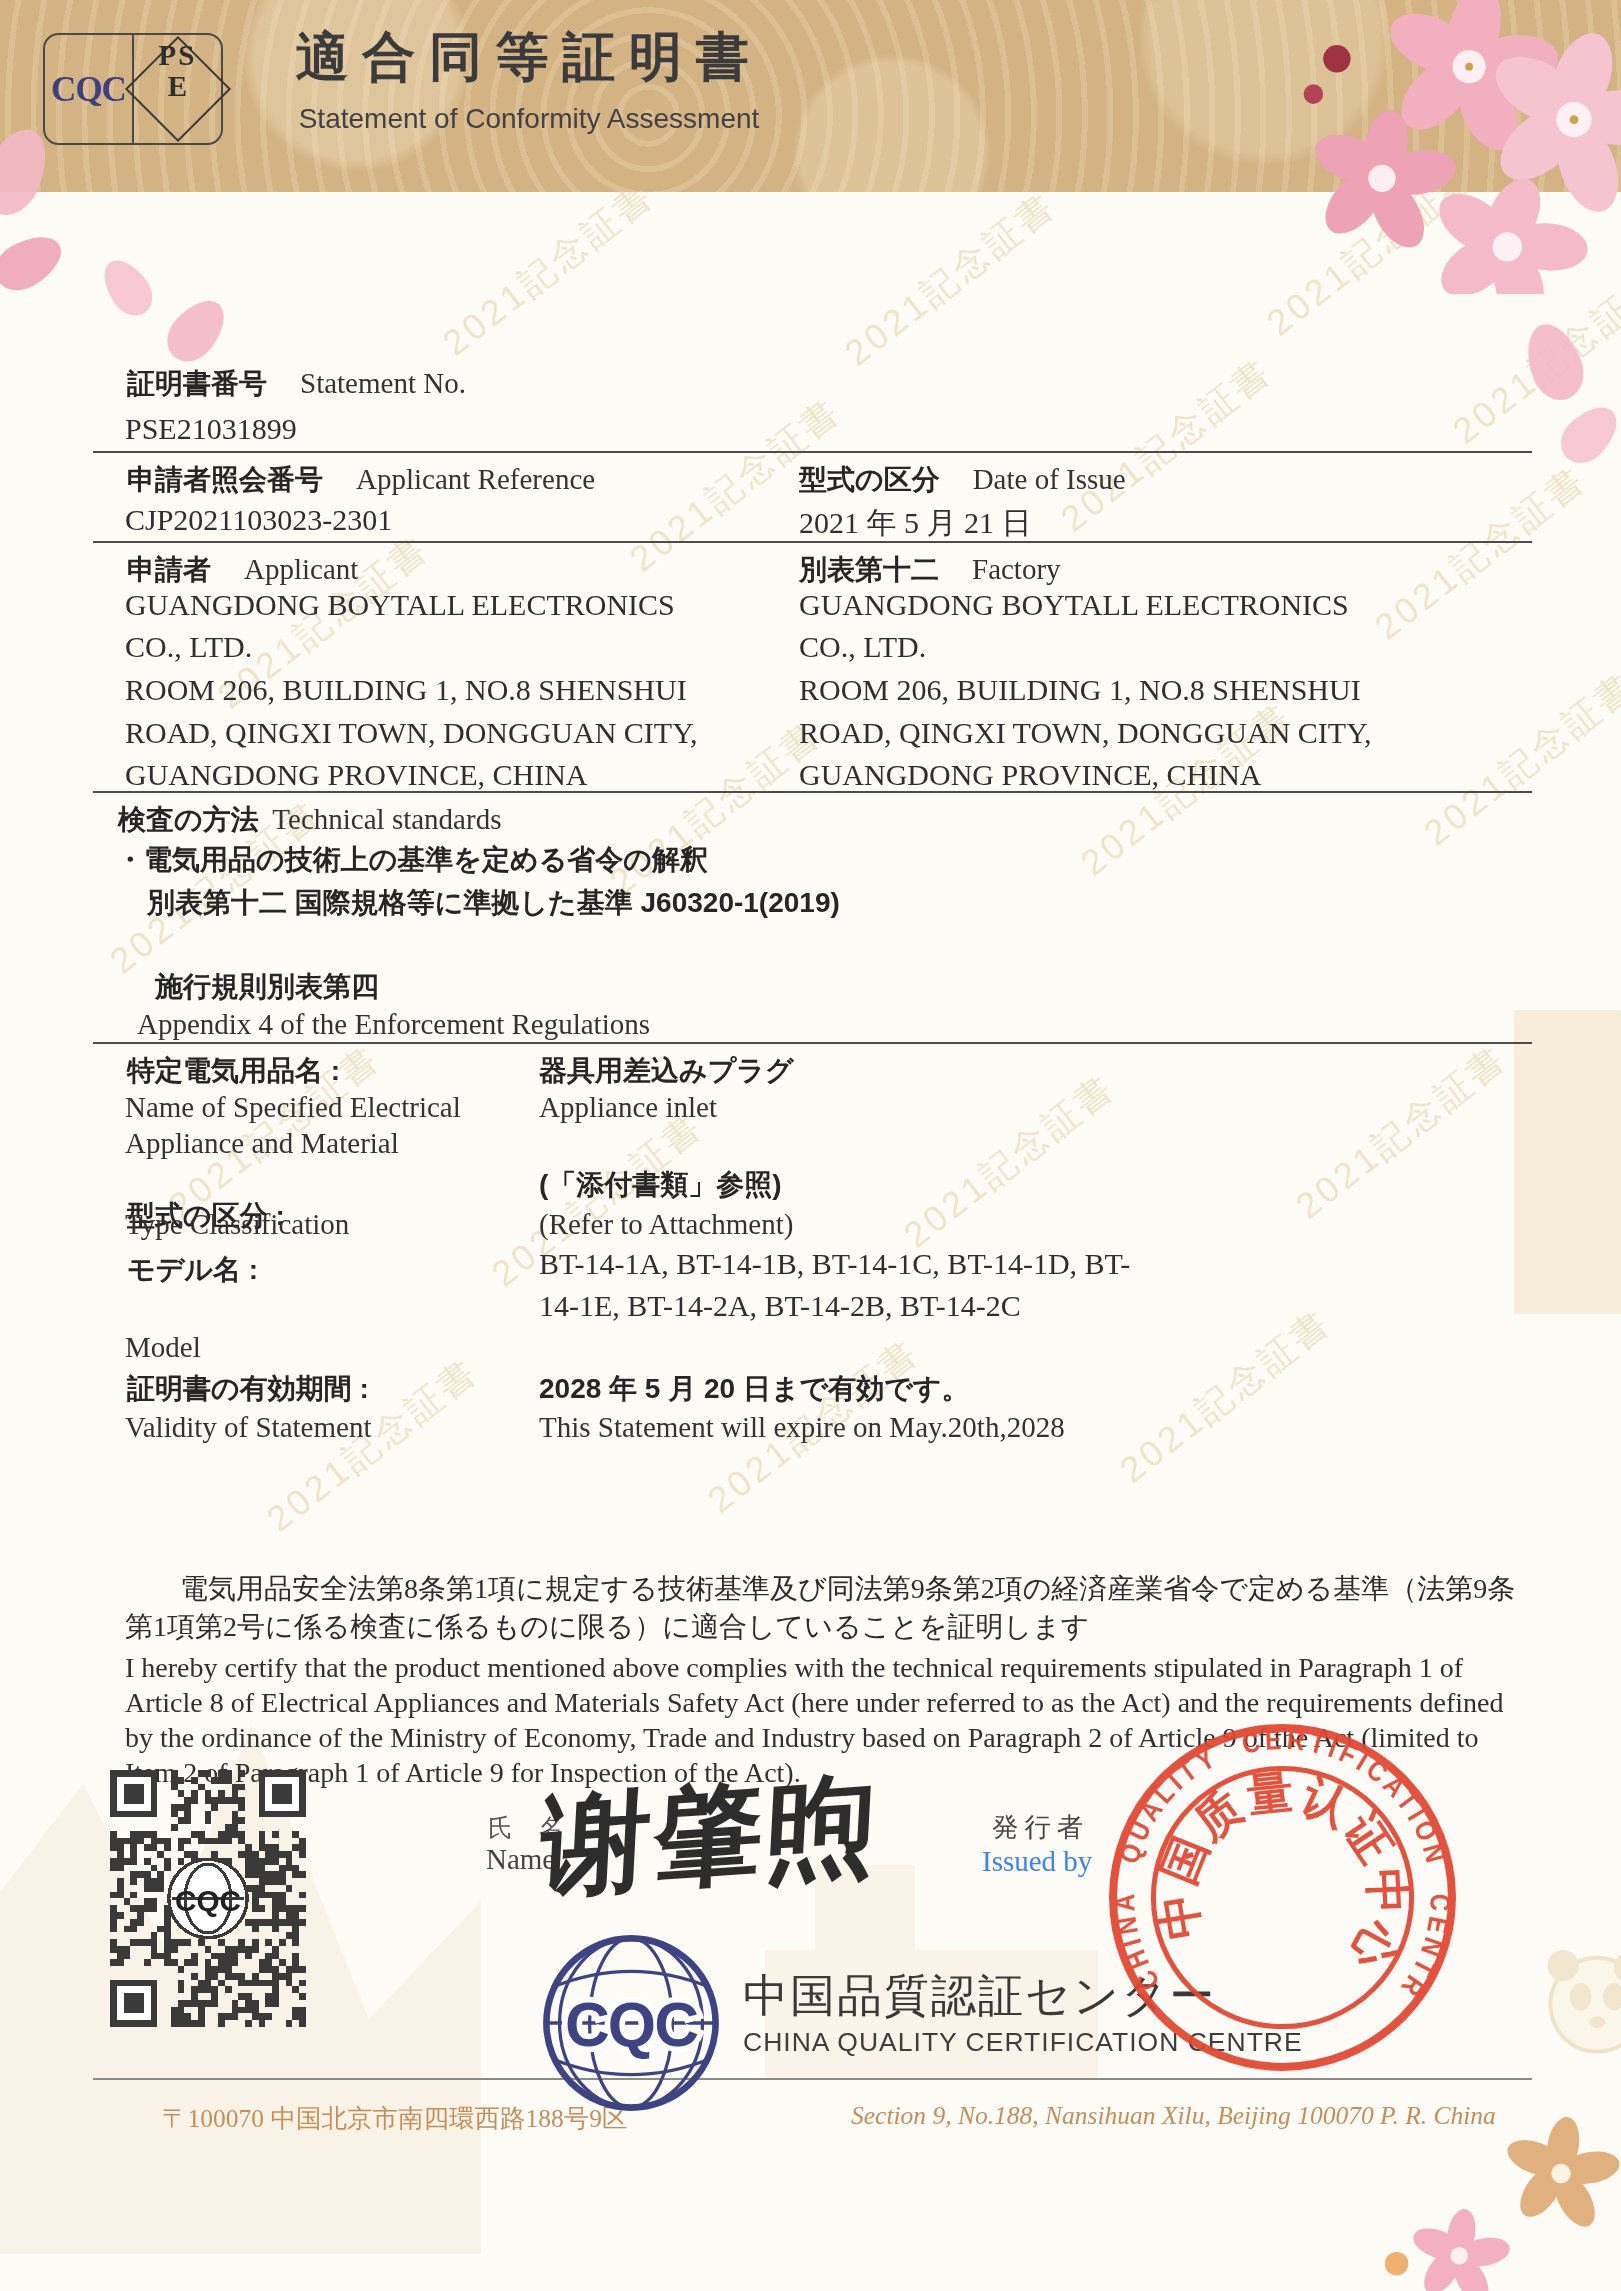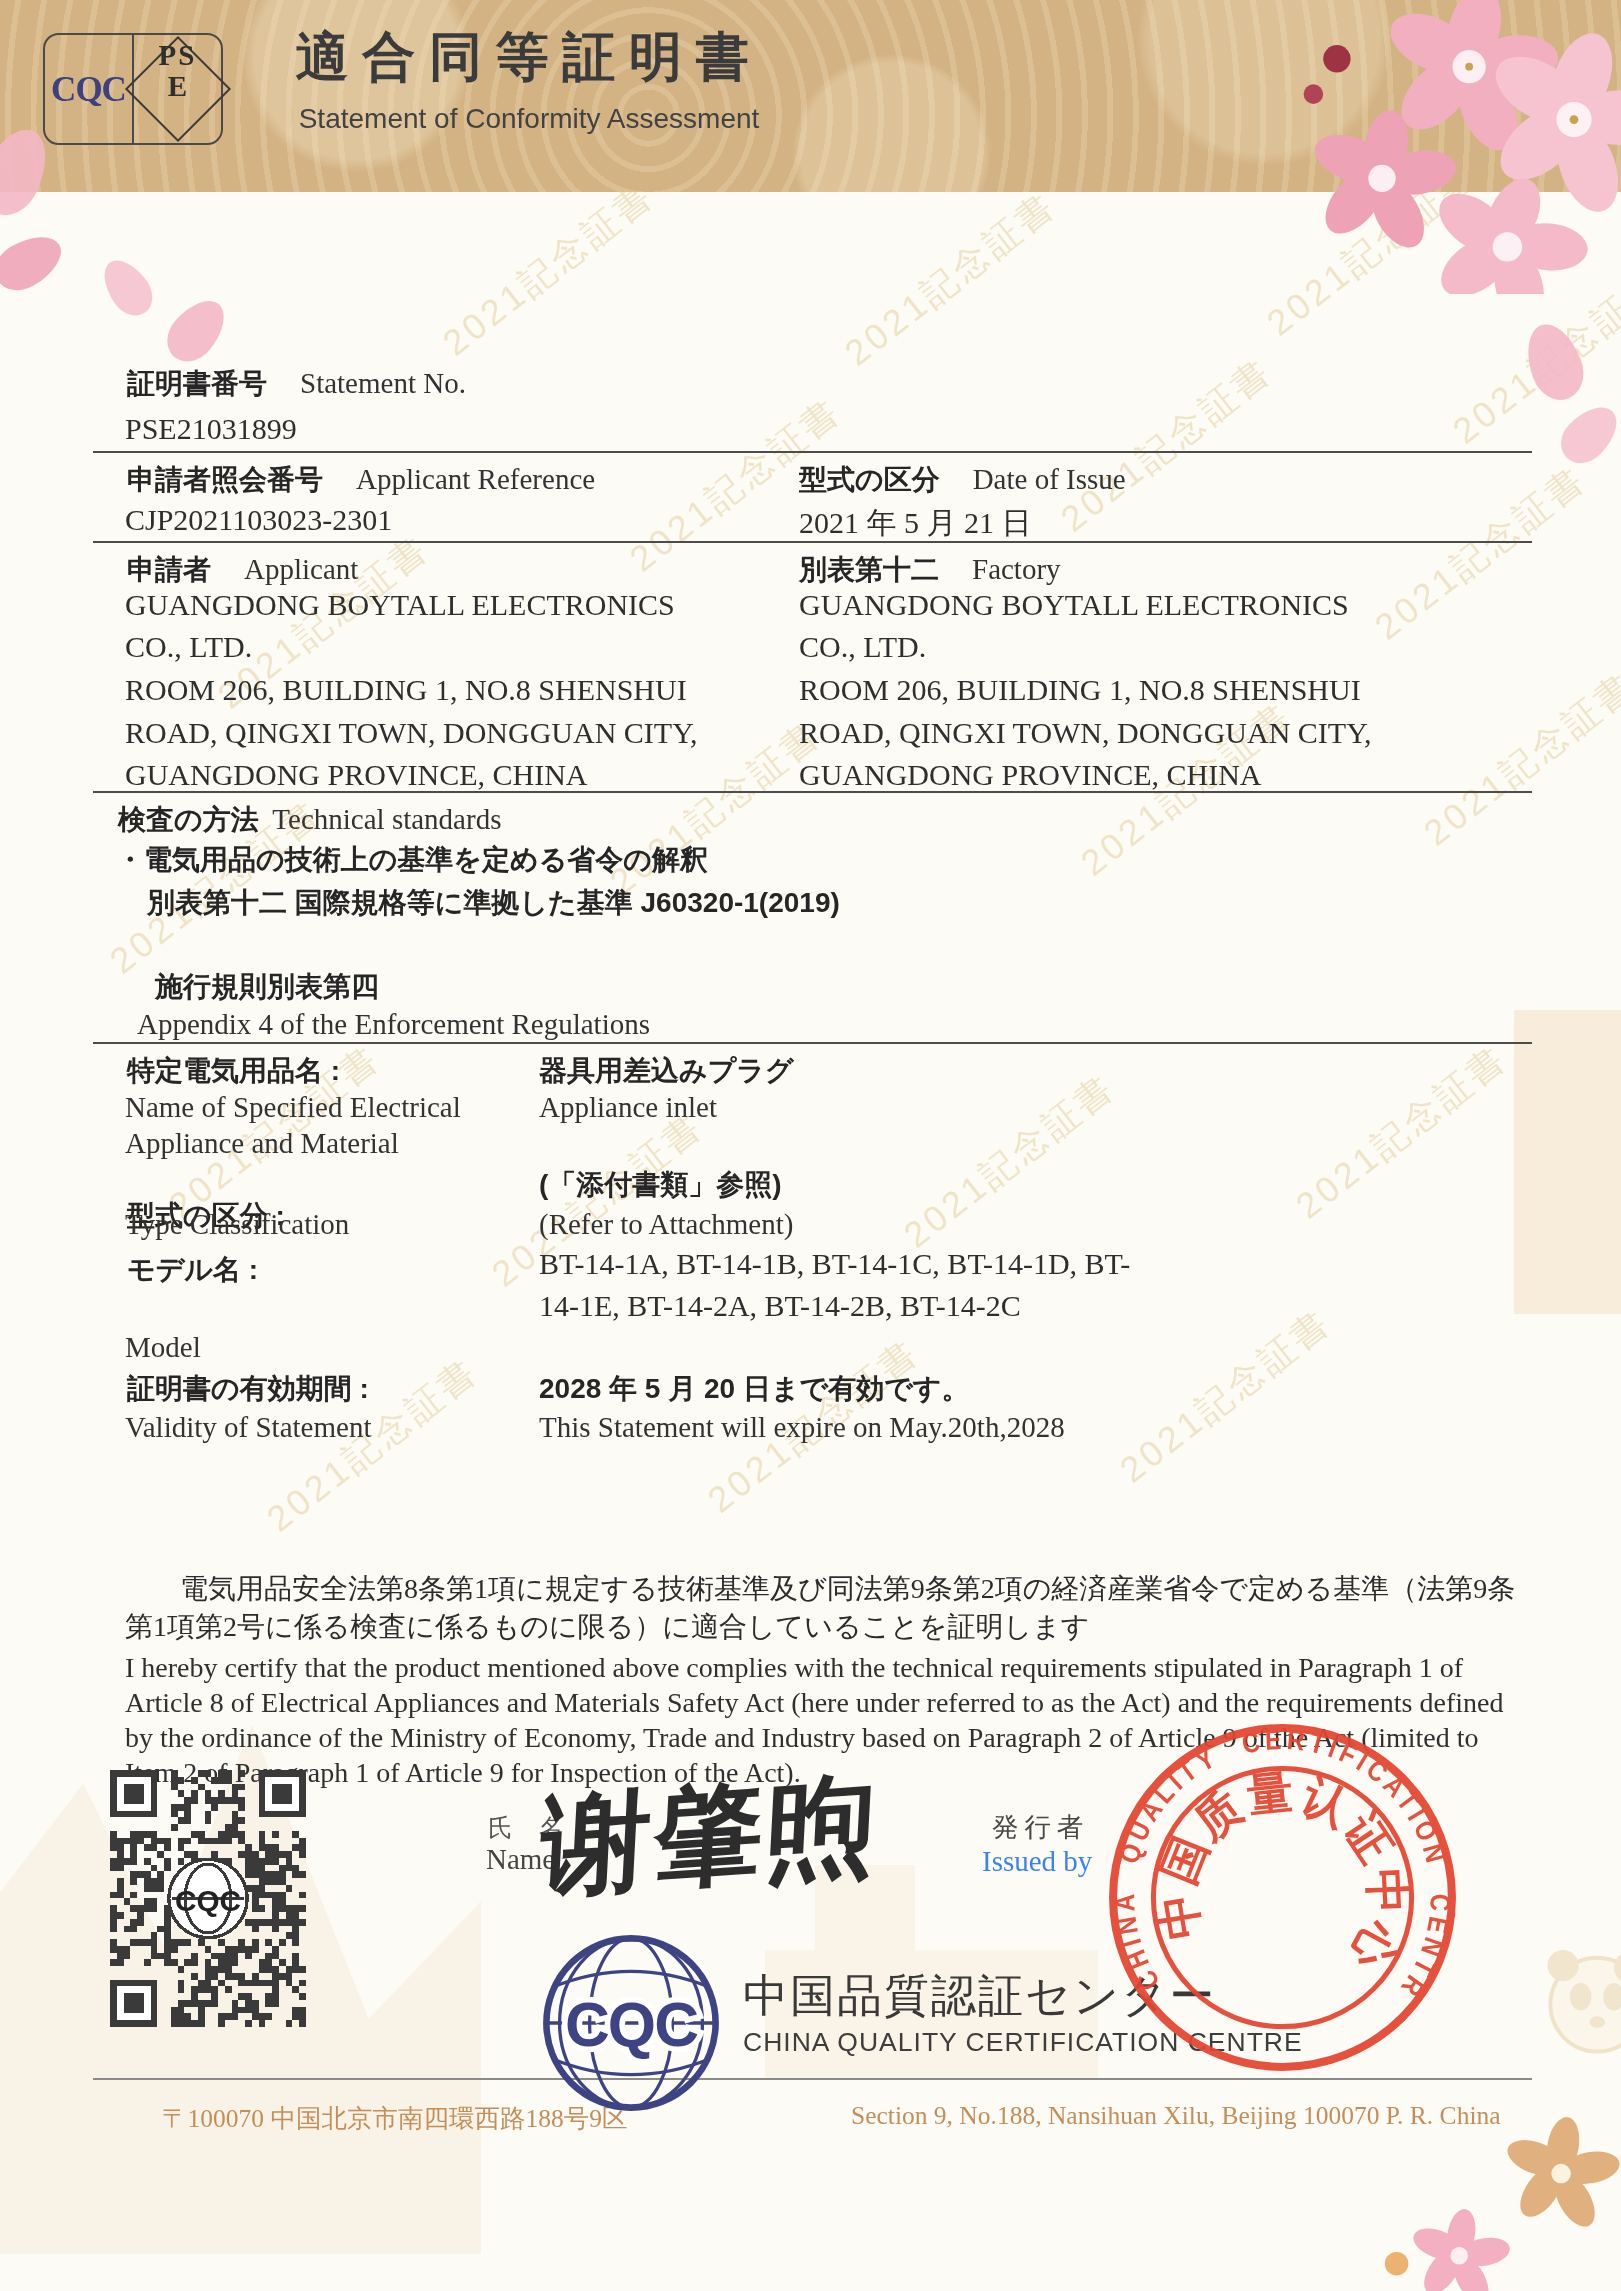--- a/index.html
+++ b/index.html
@@ -681,16 +681,16 @@
     <text font-size="28" font-weight="bold" fill="#e4452f" letter-spacing="5" word-spacing="16" font-family="Liberation Sans, DejaVu Sans, sans-serif">
       <textPath href="#ringPath" startOffset="0" textLength="672" lengthAdjust="spacingAndGlyphs">CHINA QUALITY CERTIFICATION CENTRE</textPath>
     </text>
     <text font-size="46" font-weight="bold" fill="#e4452f" letter-spacing="3" font-family="Liberation Sans, DejaVu Sans, sans-serif">
       <textPath href="#innerPath" startOffset="0" textLength="382" lengthAdjust="spacingAndGlyphs">中国质量认证中心</textPath>
     </text>
   </svg>
 
   <div class="footer-rule"></div>
   <div class="footer-text" style="left:162px;">〒100070  中国北京市南四環西路188号9区</div>
-  <div class="footer-text" style="left:851px;">Section 9, No.188, Nansihuan Xilu, Beijing 100070 P. R. China</div>
+  <div class="footer-text" style="left:851px;font-style:italic;">Section 9, No.188, Nansihuan Xilu, Beijing 100070 P. R. China</div>
 
 </div>
 
 
 </body></html>

